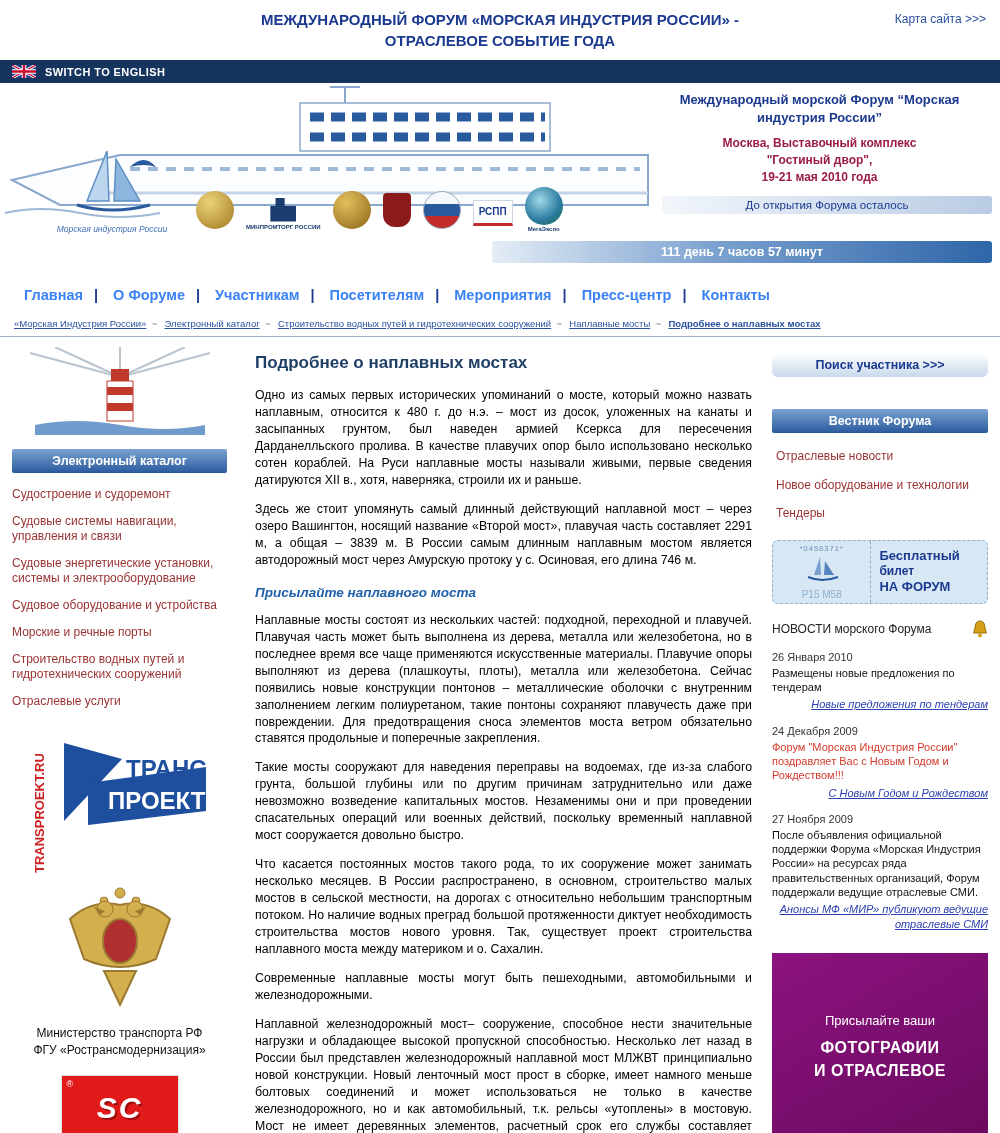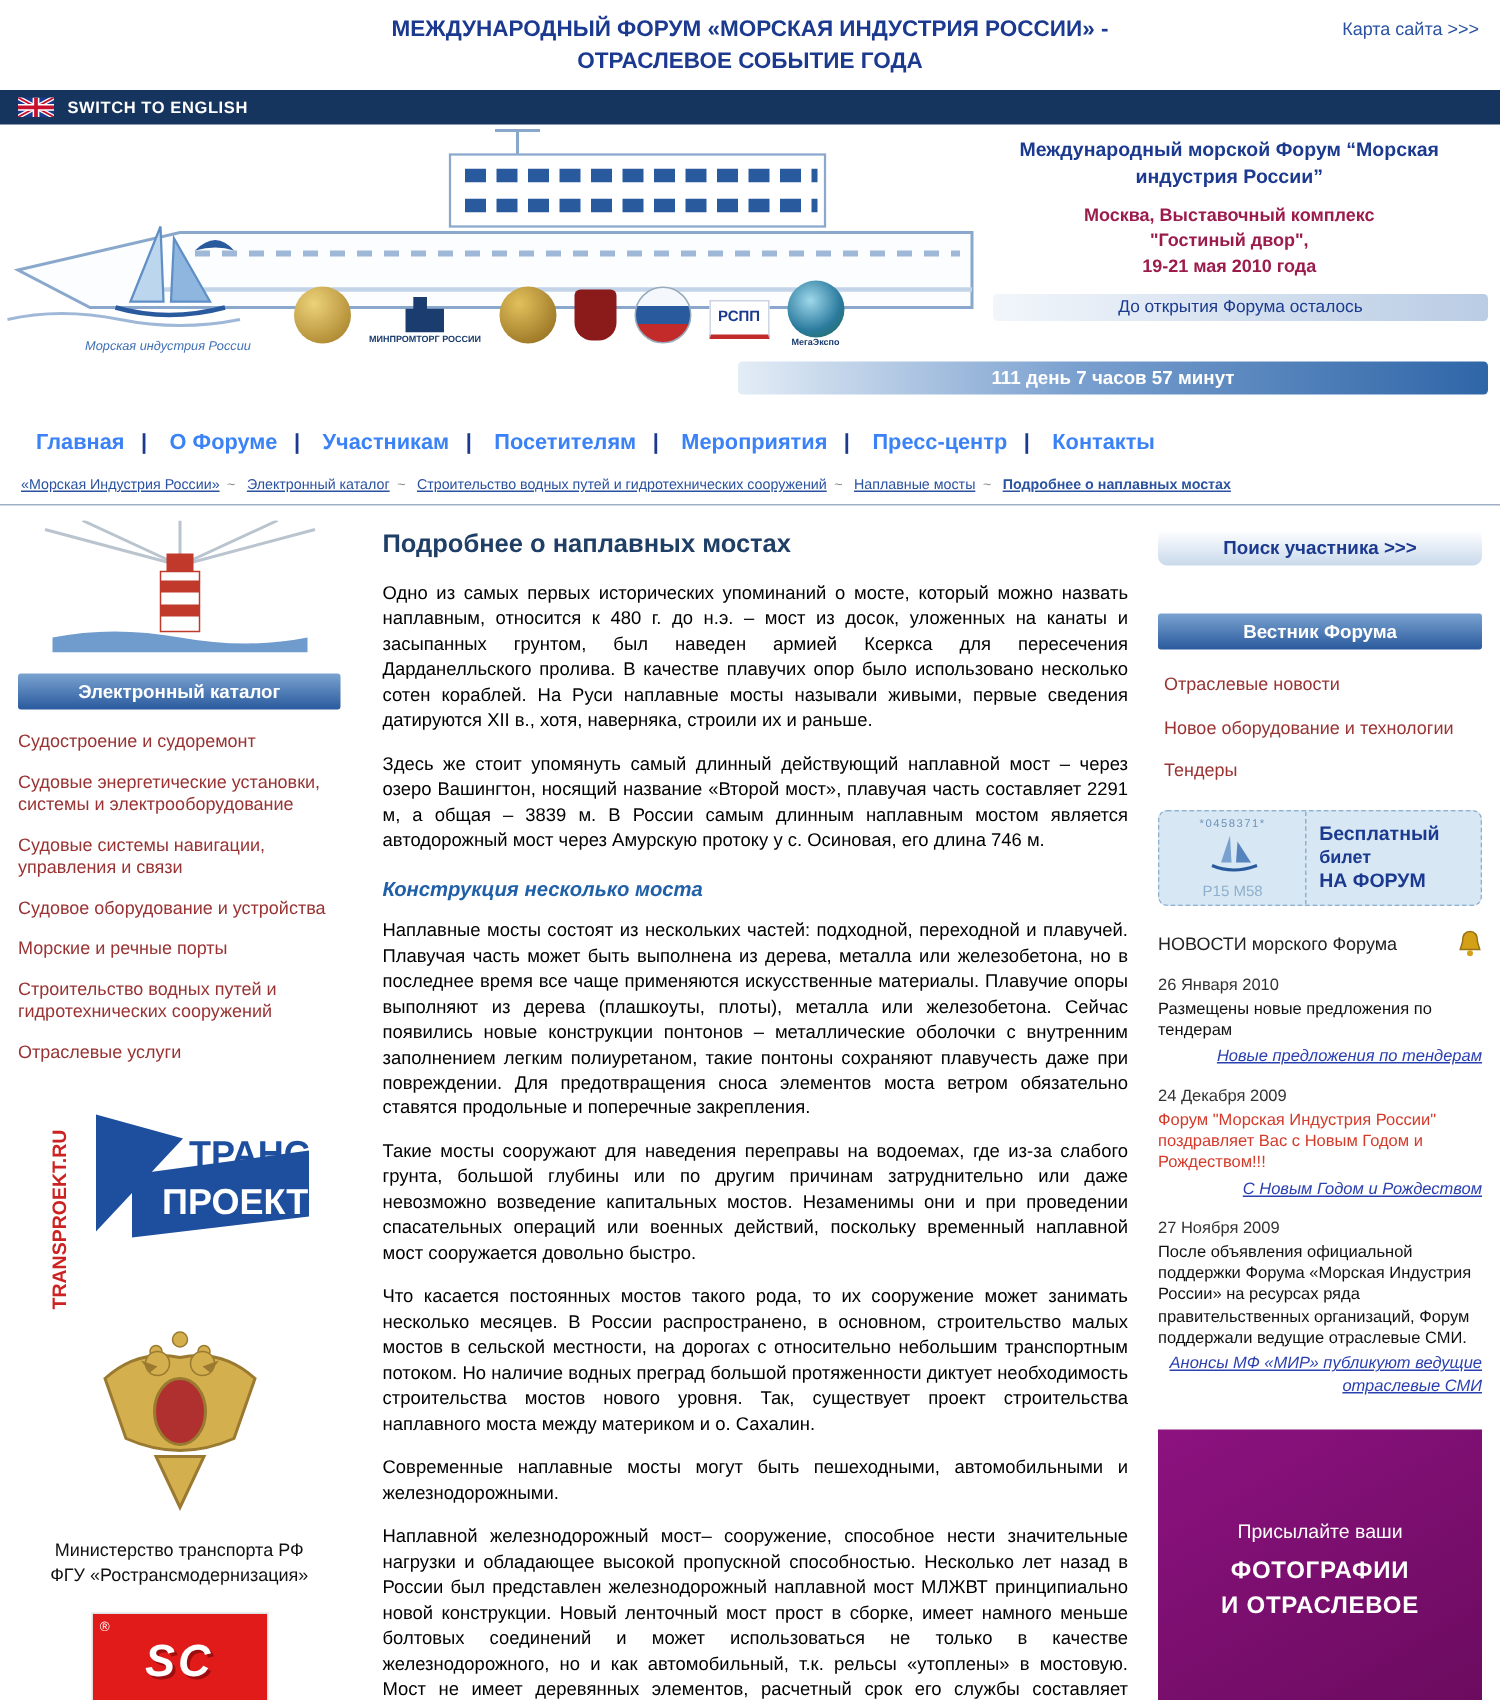--- a/index.html
+++ b/index.html
@@ -232,22 +232,22 @@
       <rect x="92" y="34" width="26" height="40" fill="#fff" stroke="#c0392b"></rect>
       <rect x="92" y="40" width="26" height="8" fill="#c0392b"></rect>
       <rect x="92" y="56" width="26" height="8" fill="#c0392b"></rect>
       <path d="M20,78 Q60,70 105,78 T190,78 L190,88 L20,88 Z" fill="#6f9bcd"></path>
     </svg>
 
     <div class="blue-header">Электронный каталог</div>
 
     <ul class="cat-list">
       <li>Судостроение и судоремонт</li>
+      <li>Судовые системы навигации, управления и связи</li>
       <li>Судовые энергетические установки, системы и электрооборудование</li>
-      <li>Судовые системы навигации, управления и связи</li>
       <li>Судовое оборудование и устройства</li>
       <li>Морские и речные порты</li>
       <li>Строительство водных путей и гидротехнических сооружений</li>
       <li>Отраслевые услуги</li>
     </ul>
 
     <svg class="transproekt" width="180" height="150" viewBox="0 0 180 150">
       <text x="14" y="148" transform="rotate(-90 14 148)" fill="#cc2222" font-size="13" font-weight="bold" font-family="Liberation Sans, sans-serif">TRANSPROEKT.RU</text>
       <polygon points="34,18 92,34 34,96" fill="#1e4f9e"></polygon>
       <text x="96" y="52" fill="#1e4f9e" font-size="24" font-weight="bold" font-family="Liberation Sans, sans-serif">ТРАНС</text>
@@ -279,21 +279,21 @@
         <span class="setcorp-letters">SC</span>
       </div>
 
     </div>
   </div>
 
   <div class="main-col">
     <h1 class="page-title">Подробнее о наплавных мостах</h1>
     <p class="body-p">Одно из самых первых исторических упоминаний о мосте, который можно назвать наплавным, относится к 480 г. до н.э. – мост из досок, уложенных на канаты и засыпанных грунтом, был наведен армией Ксеркса для пересечения Дарданелльского пролива. В качестве плавучих опор было использовано несколько сотен кораблей. На Руси наплавные мосты называли живыми, первые сведения датируются XII в., хотя, наверняка, строили их и раньше.</p>
     <p class="body-p">Здесь же стоит упомянуть самый длинный действующий наплавной мост – через озеро Вашингтон, носящий название «Второй мост», плавучая часть составляет 2291 м, а общая – 3839 м. В России самым длинным наплавным мостом является автодорожный мост через Амурскую протоку у с. Осиновая, его длина 746 м.</p>
-    <h2 class="section-heading">Конструкция несколько моста</h2>
+    <h2 class="section-heading">Присылайте наплавного моста</h2>
     <p class="body-p">Наплавные мосты состоят из нескольких частей: подходной, переходной и плавучей. Плавучая часть может быть выполнена из дерева, металла или железобетона, но в последнее время все чаще применяются искусственные материалы. Плавучие опоры выполняют из дерева (плашкоуты, плоты), металла или железобетона. Сейчас появились новые конструкции понтонов – металлические оболочки с внутренним заполнением легким полиуретаном, такие понтоны сохраняют плавучесть даже при повреждении. Для предотвращения сноса элементов моста ветром обязательно ставятся продольные и поперечные закрепления.</p>
     <p class="body-p">Такие мосты сооружают для наведения переправы на водоемах, где из-за слабого грунта, большой глубины или по другим причинам затруднительно или даже невозможно возведение капитальных мостов. Незаменимы они и при проведении спасательных операций или военных действий, поскольку временный наплавной мост сооружается довольно быстро.</p>
     <p class="body-p">Что касается постоянных мостов такого рода, то их сооружение может занимать несколько месяцев. В России распространено, в основном, строительство малых мостов в сельской местности, на дорогах с относительно небольшим транспортным потоком. Но наличие водных преград большой протяженности диктует необходимость строительства мостов нового уровня. Так, существует проект строительства наплавного моста между материком и о. Сахалин.</p>
     <p class="body-p">Современные наплавные мосты могут быть пешеходными, автомобильными и железнодорожными.</p>
     <p class="body-p">Наплавной железнодорожный мост– сооружение, способное нести значительные нагрузки и обладающее высокой пропускной способностью. Несколько лет назад в России был представлен железнодорожный наплавной мост МЛЖВТ принципиально новой конструкции. Новый ленточный мост прост в сборке, имеет намного меньше болтовых соединений и может использоваться не только в качестве железнодорожного, но и как автомобильный, т.к. рельсы «утоплены» в мостовую. Мост не имеет деревянных элементов, расчетный срок его службы составляет несколько десятков лет. Комплект моста позволяет навести переправу до 543 м., из него можно соорудить и два моста меньшей длины, 3-4 пристани или пару паромов.</p>
   </div>
 
   <div class="sb-right">
     <div class="search-bar">Поиск участника &gt;&gt;&gt;</div>
 

